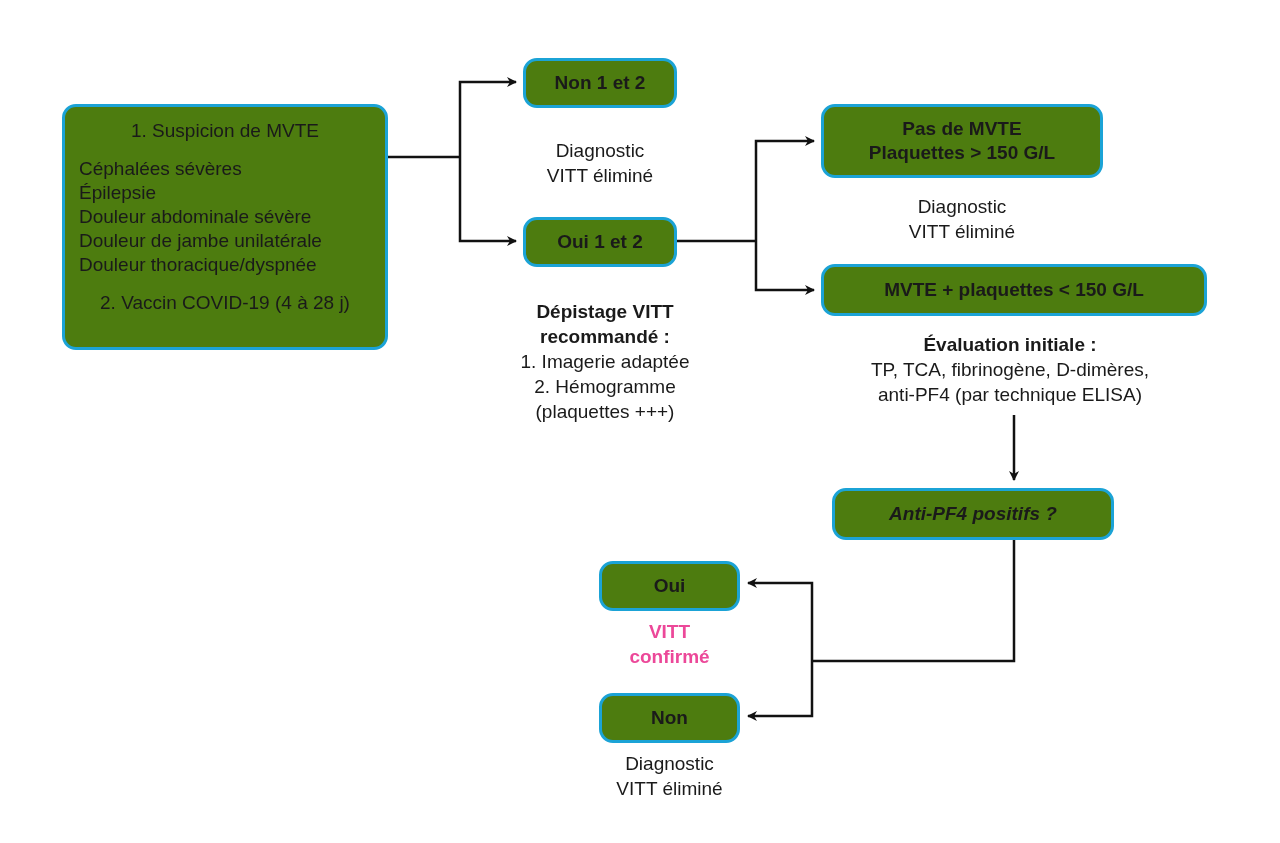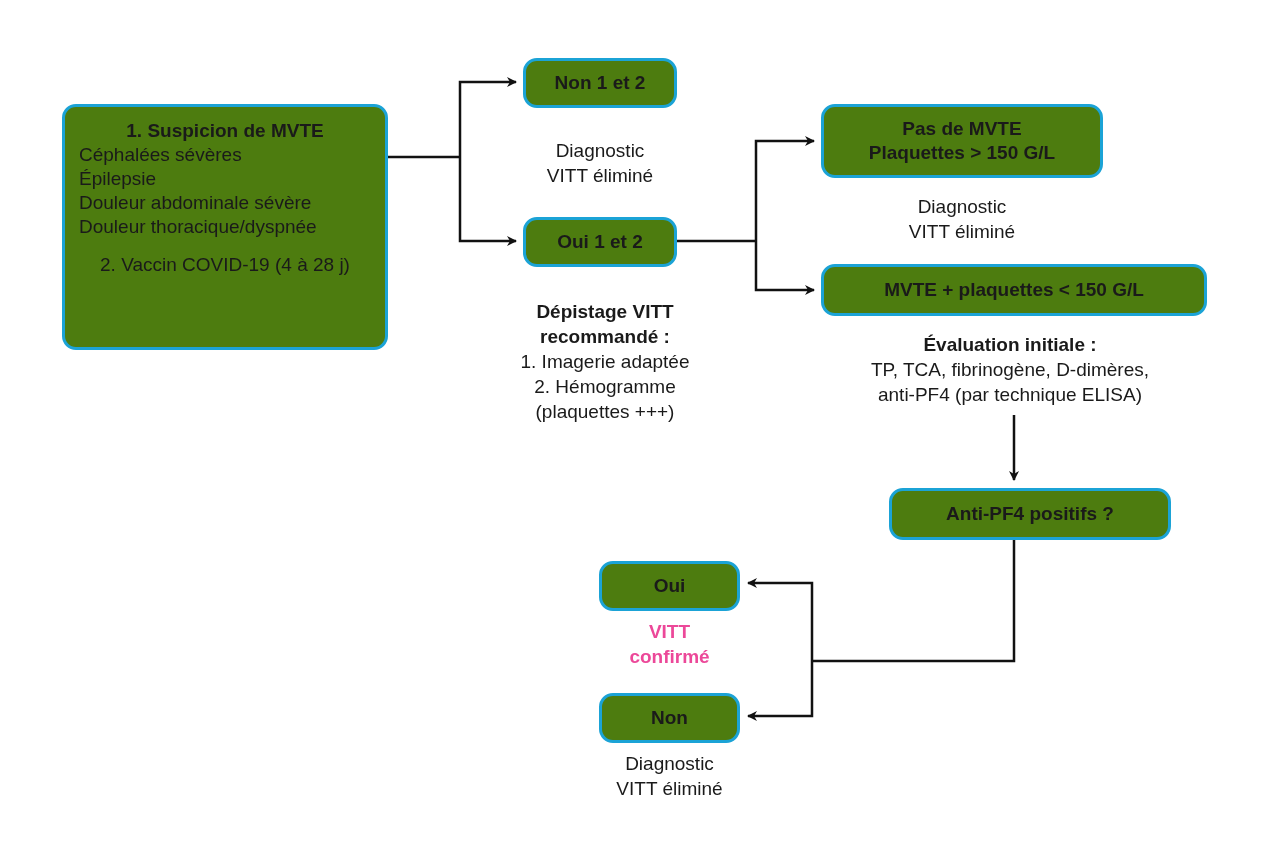--- a/index.html
+++ b/index.html
@@ -8,21 +8,21 @@
   svg.links { position:absolute; left:0; top:0; width:1280px; height:843px; }
   .node { position:absolute; box-sizing:border-box; background:#4d7c0f; border:3px solid #1ba3d6;
           border-radius:14px; display:flex; flex-direction:column; align-items:center; justify-content:center;
           text-align:center; font-weight:bold; font-size:19px; line-height:24px; }
   .node span { display:block; }
   .label { position:absolute; text-align:center; font-size:19px; line-height:25px; }
   .label span { display:block; }
   .b { font-weight:bold; }
   .red { color:#ec4899; font-weight:bold; }
   #n-start { left:62px; top:104px; width:326px; height:246px; align-items:stretch; justify-content:flex-start; padding:12px 14px; }
-  #n-start .t { text-align:center; font-weight:bold; }
+  #n-start .t { text-align:center; font-weight:normal; margin-bottom:14px; }
   #n-start .li { text-align:left; font-weight:normal; }
   #n-start .t2 { text-align:center; font-weight:normal; margin-top:14px; }
 </style>
 </head>
 <body>
 
 <svg class="links" viewBox="0 0 1280 843">
   <defs>
     <marker id="ah" markerWidth="10" markerHeight="10" refX="9" refY="5" orient="auto" markerUnits="userSpaceOnUse">
       <path d="M0,0 L10,5 L0,10 L3,5 Z" fill="#111"></path>
@@ -40,20 +40,21 @@
     <path d="M812,661 V583 H748" marker-end="url(#ah)"></path>
     <path d="M812,661 V716 H748" marker-end="url(#ah)"></path>
   </g>
 </svg>
 
 <div class="node" id="n-start">
   <span class="t">1. Suspicion de MVTE</span>
   <span class="li">Céphalées sévères</span>
   <span class="li">Épilepsie</span>
   <span class="li">Douleur abdominale sévère</span>
+  <span class="li">Douleur de jambe unilatérale</span>
   <span class="li">Douleur thoracique/dyspnée</span>
   <span class="t2">2. Vaccin COVID-19 (4 à 28 j)</span>
 </div>
 
 <div class="node" style="left:523px;top:58px;width:154px;height:50px;">
   <span>Non 1 et 2</span>
 </div>
 
 <div class="label" style="left:520px;top:138px;width:160px;">
   <span>Diagnostic</span>
@@ -85,21 +86,21 @@
 <div class="node" style="left:821px;top:264px;width:386px;height:52px;">
   <span>MVTE + plaquettes &lt; 150 G/L</span>
 </div>
 
 <div class="label" style="left:830px;top:332px;width:360px;">
   <span class="b">Évaluation initiale :</span>
   <span>TP, TCA, fibrinogène, D-dimères,</span>
   <span>anti-PF4 (par technique ELISA)</span>
 </div>
 
-<div class="node" style="left:889px;top:488px;width:282px;height:52px;">
+<div class="node" style="left:832px;top:488px;width:282px;height:52px;font-style:italic;">
   <span>Anti-PF4 positifs ?</span>
 </div>
 
 <div class="node" style="left:599px;top:561px;width:141px;height:50px;text-align:right;">
   <span>Oui</span>
 </div>
 
 <div class="label red" style="left:599px;top:619px;width:141px;">
   <span>VITT</span>
   <span>confirmé</span>

